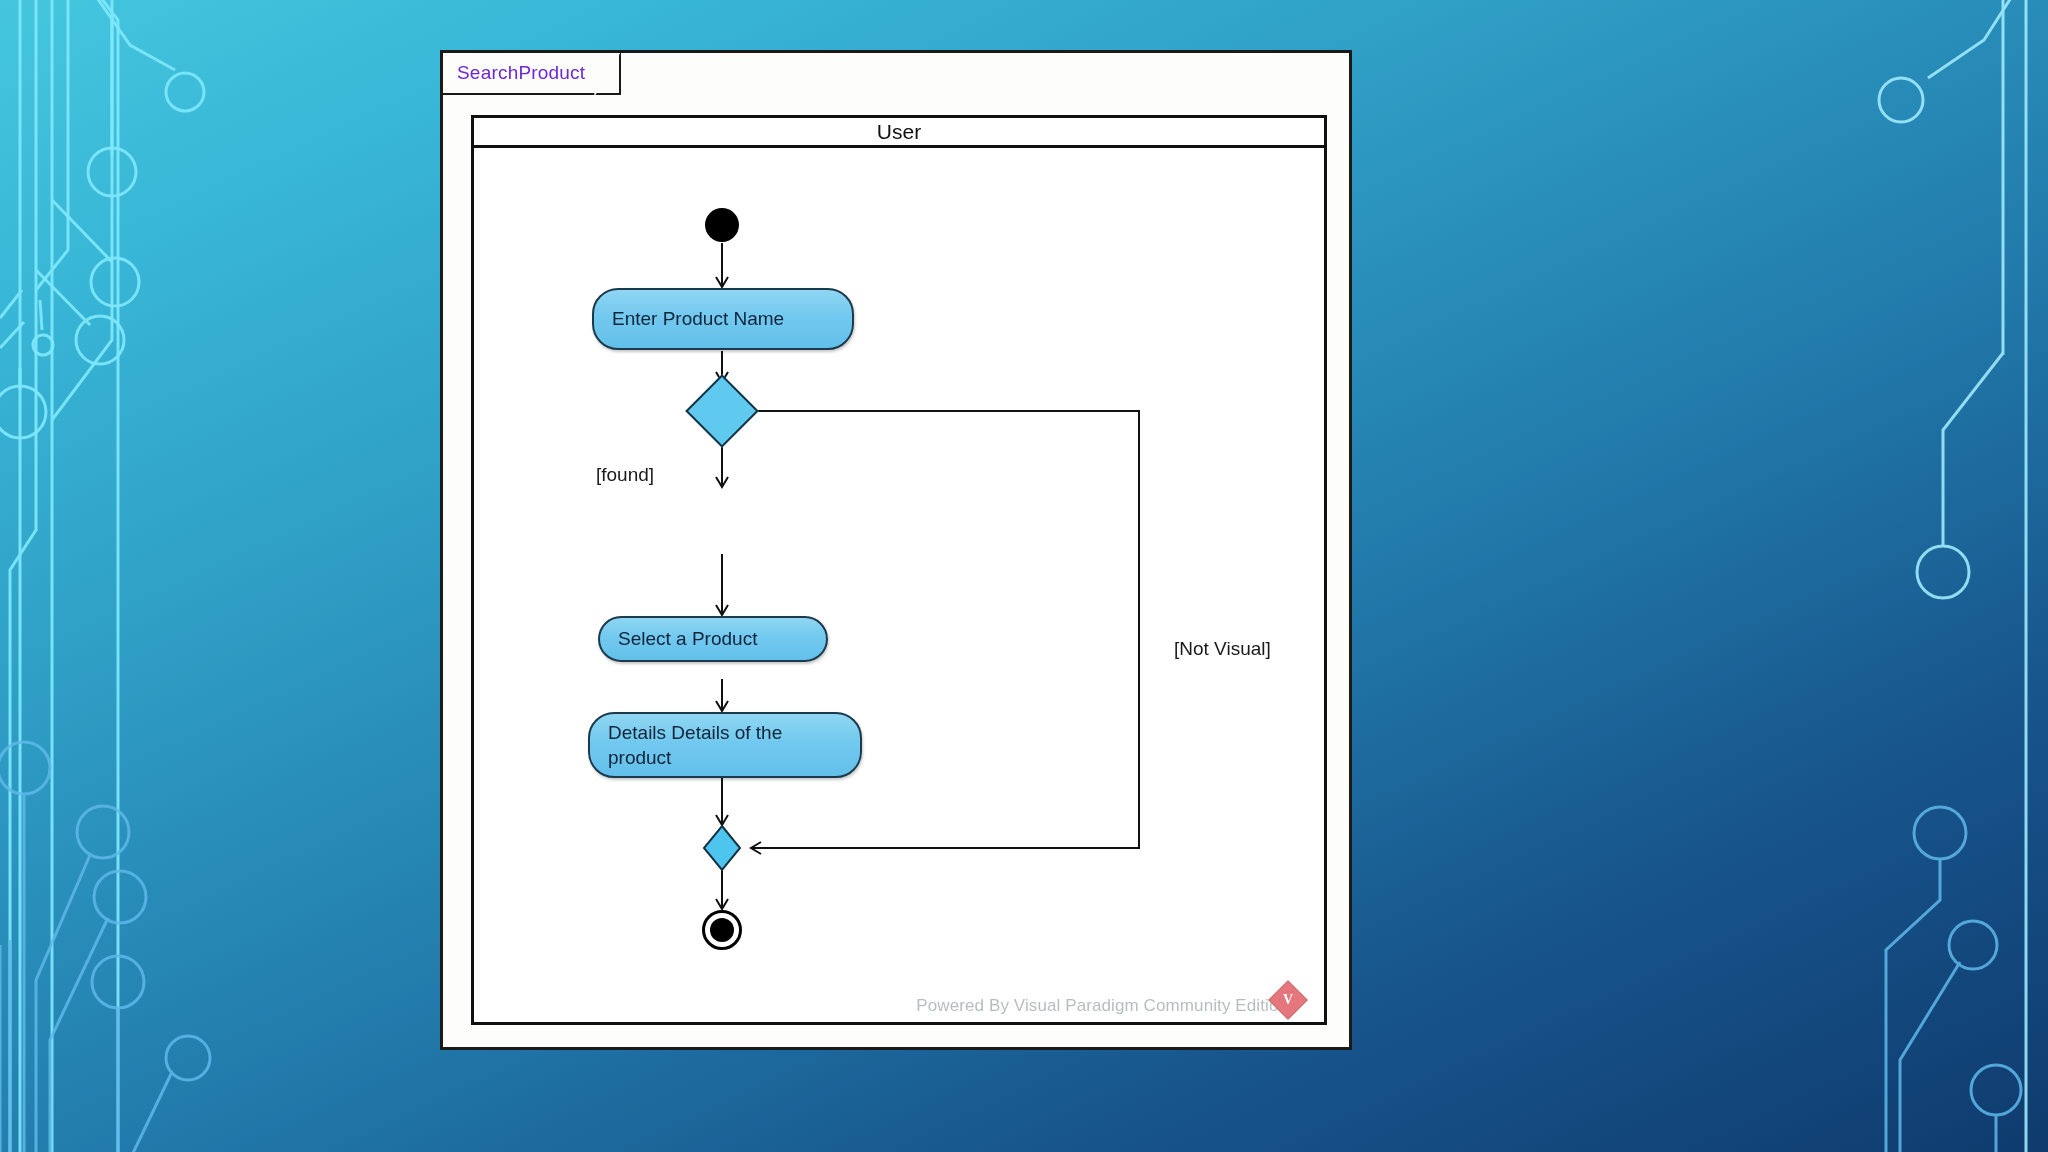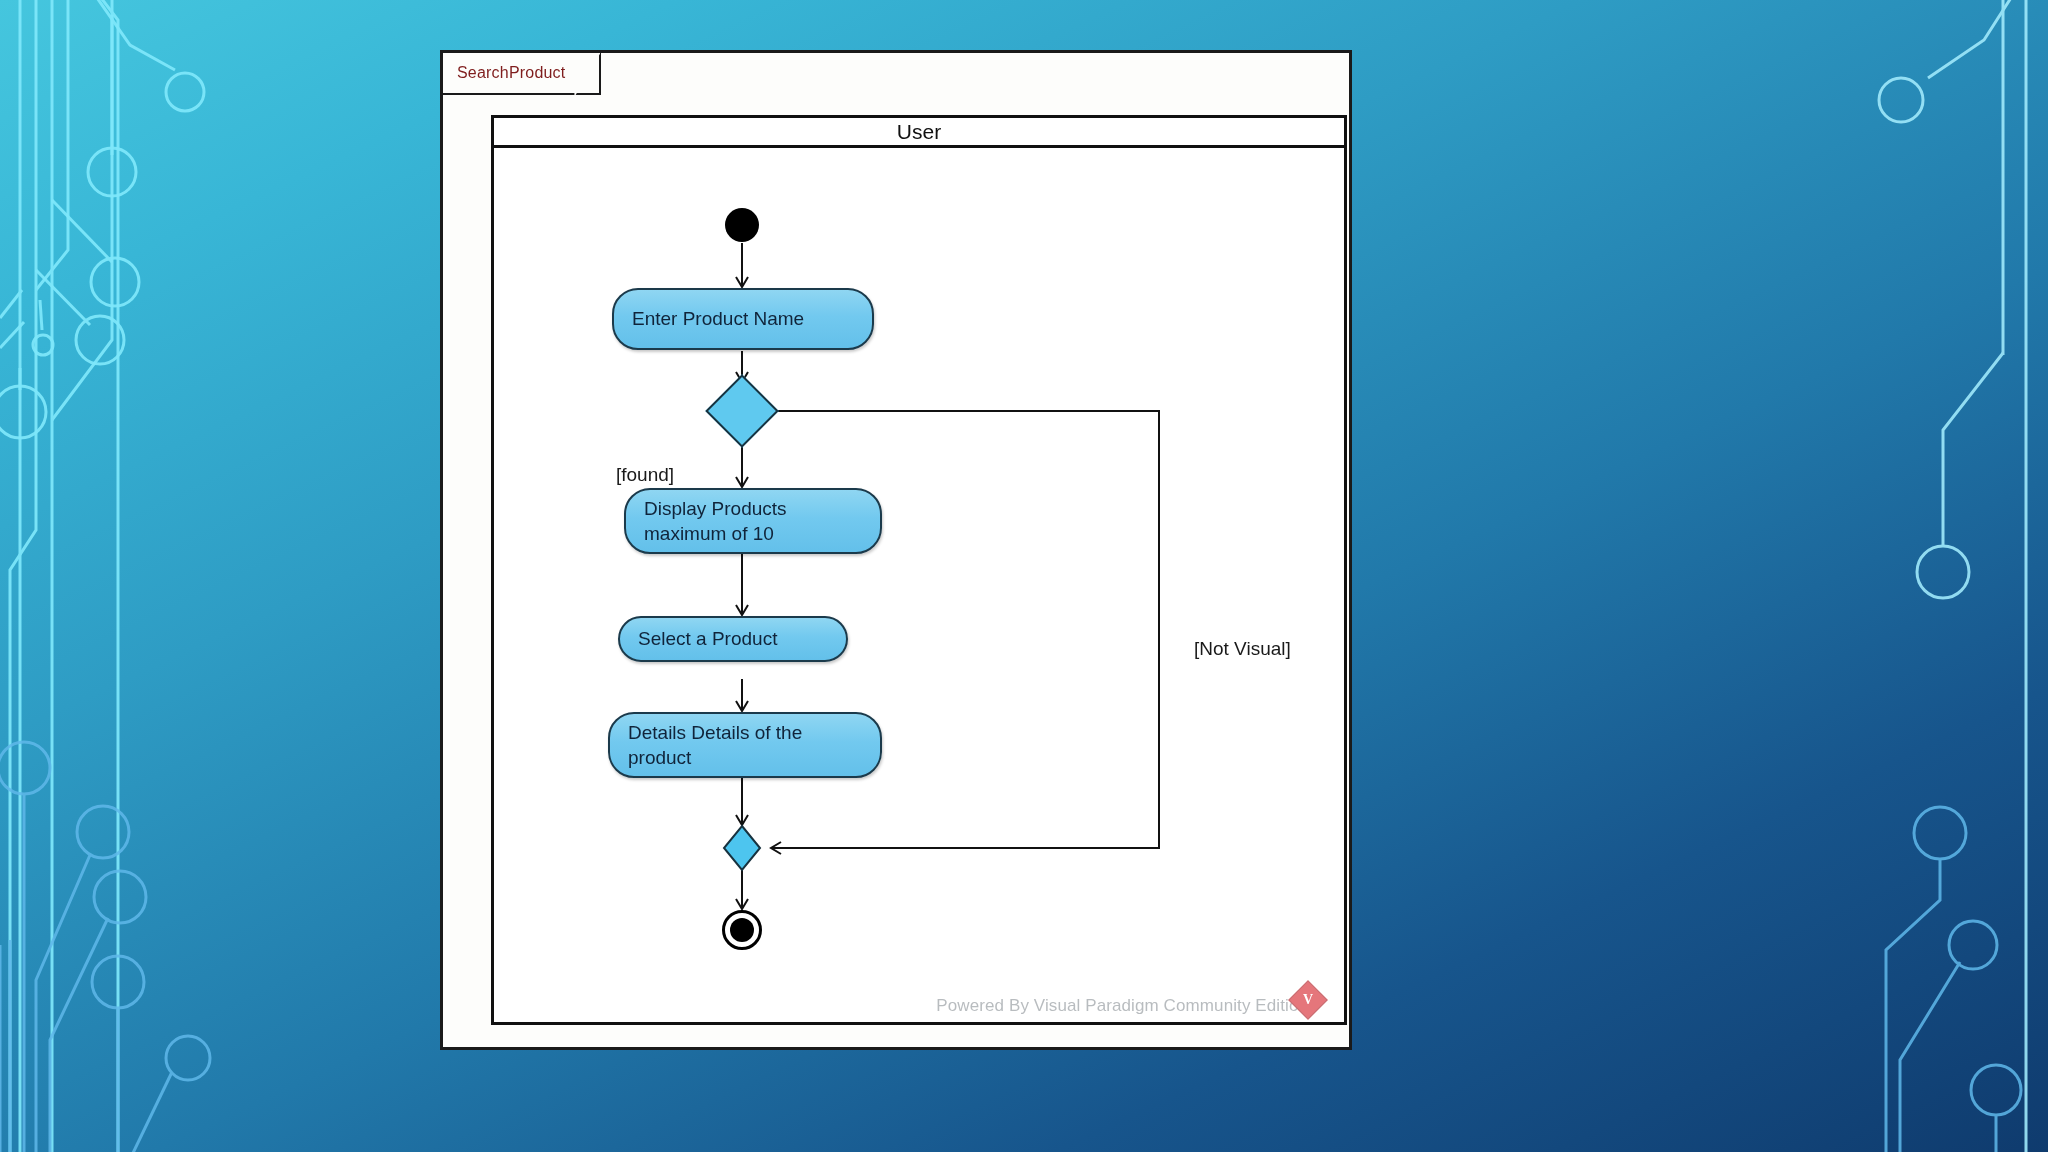--- a/index.html
+++ b/index.html
@@ -52,22 +52,22 @@
     position: absolute;
     left: 0;
     top: 0;
     height: 42px;
     padding: 0 34px 0 14px;
     display: flex;
     align-items: center;
     border-right: 2px solid #1a1a1a;
     border-bottom: 2px solid #1a1a1a;
     background: #fdfdfb;
-    font-size: 16px;
-    color: #7f1d1d;
+    font-size: 19px;
+    color: #6d28d9;
     letter-spacing: 0.2px;
     box-sizing: border-box;
   }
   #frame-tab::after {
     content: "";
     position: absolute;
     right: -1px;
     top: 0;
     width: 26px;
     height: 44px;
@@ -79,21 +79,20 @@
   
   #swimlane {
     position: absolute;
     left: 28px;
     top: 62px;
     width: 856px;
     height: 910px;
     border: 3px solid #101010;
     background: #fff;
     box-sizing: border-box;
-    margin-left: 20px;
   }
   #swimlane-header {
     height: 30px;
     border-bottom: 3px solid #101010;
     display: flex;
     align-items: center;
     justify-content: center;
     font-size: 21px;
     color: #111;
     background: #fff;
@@ -311,26 +310,20 @@
         <div class="node start-node" style="left:231px; top:60px;"></div>
 
         <div class="node activity" style="left:118px; top:140px; width:262px; height:62px;">
           <span>Enter Product Name</span>
         </div>
 
         <div class="node decision" style="left:222px; top:237px; width:52px; height:52px;"></div>
 
         <div class="guard-label" style="left:122px; top:316px;">[found]</div>
 
-        <div class="node activity" style="left:130px; top:340px; width:258px; height:66px; align-items:center;">
-          <div>
-            <div>Display Products</div>
-            <div>maximum of 10</div>
-          </div>
-        </div>
 
         <div class="node activity" style="left:124px; top:468px; width:230px; height:46px;">
           <span>Select a Product</span>
         </div>
 
         <div class="node activity" style="left:114px; top:564px; width:274px; height:66px;">
           <div>
             <div>Details Details of the</div>
             <div>product</div>
           </div>

